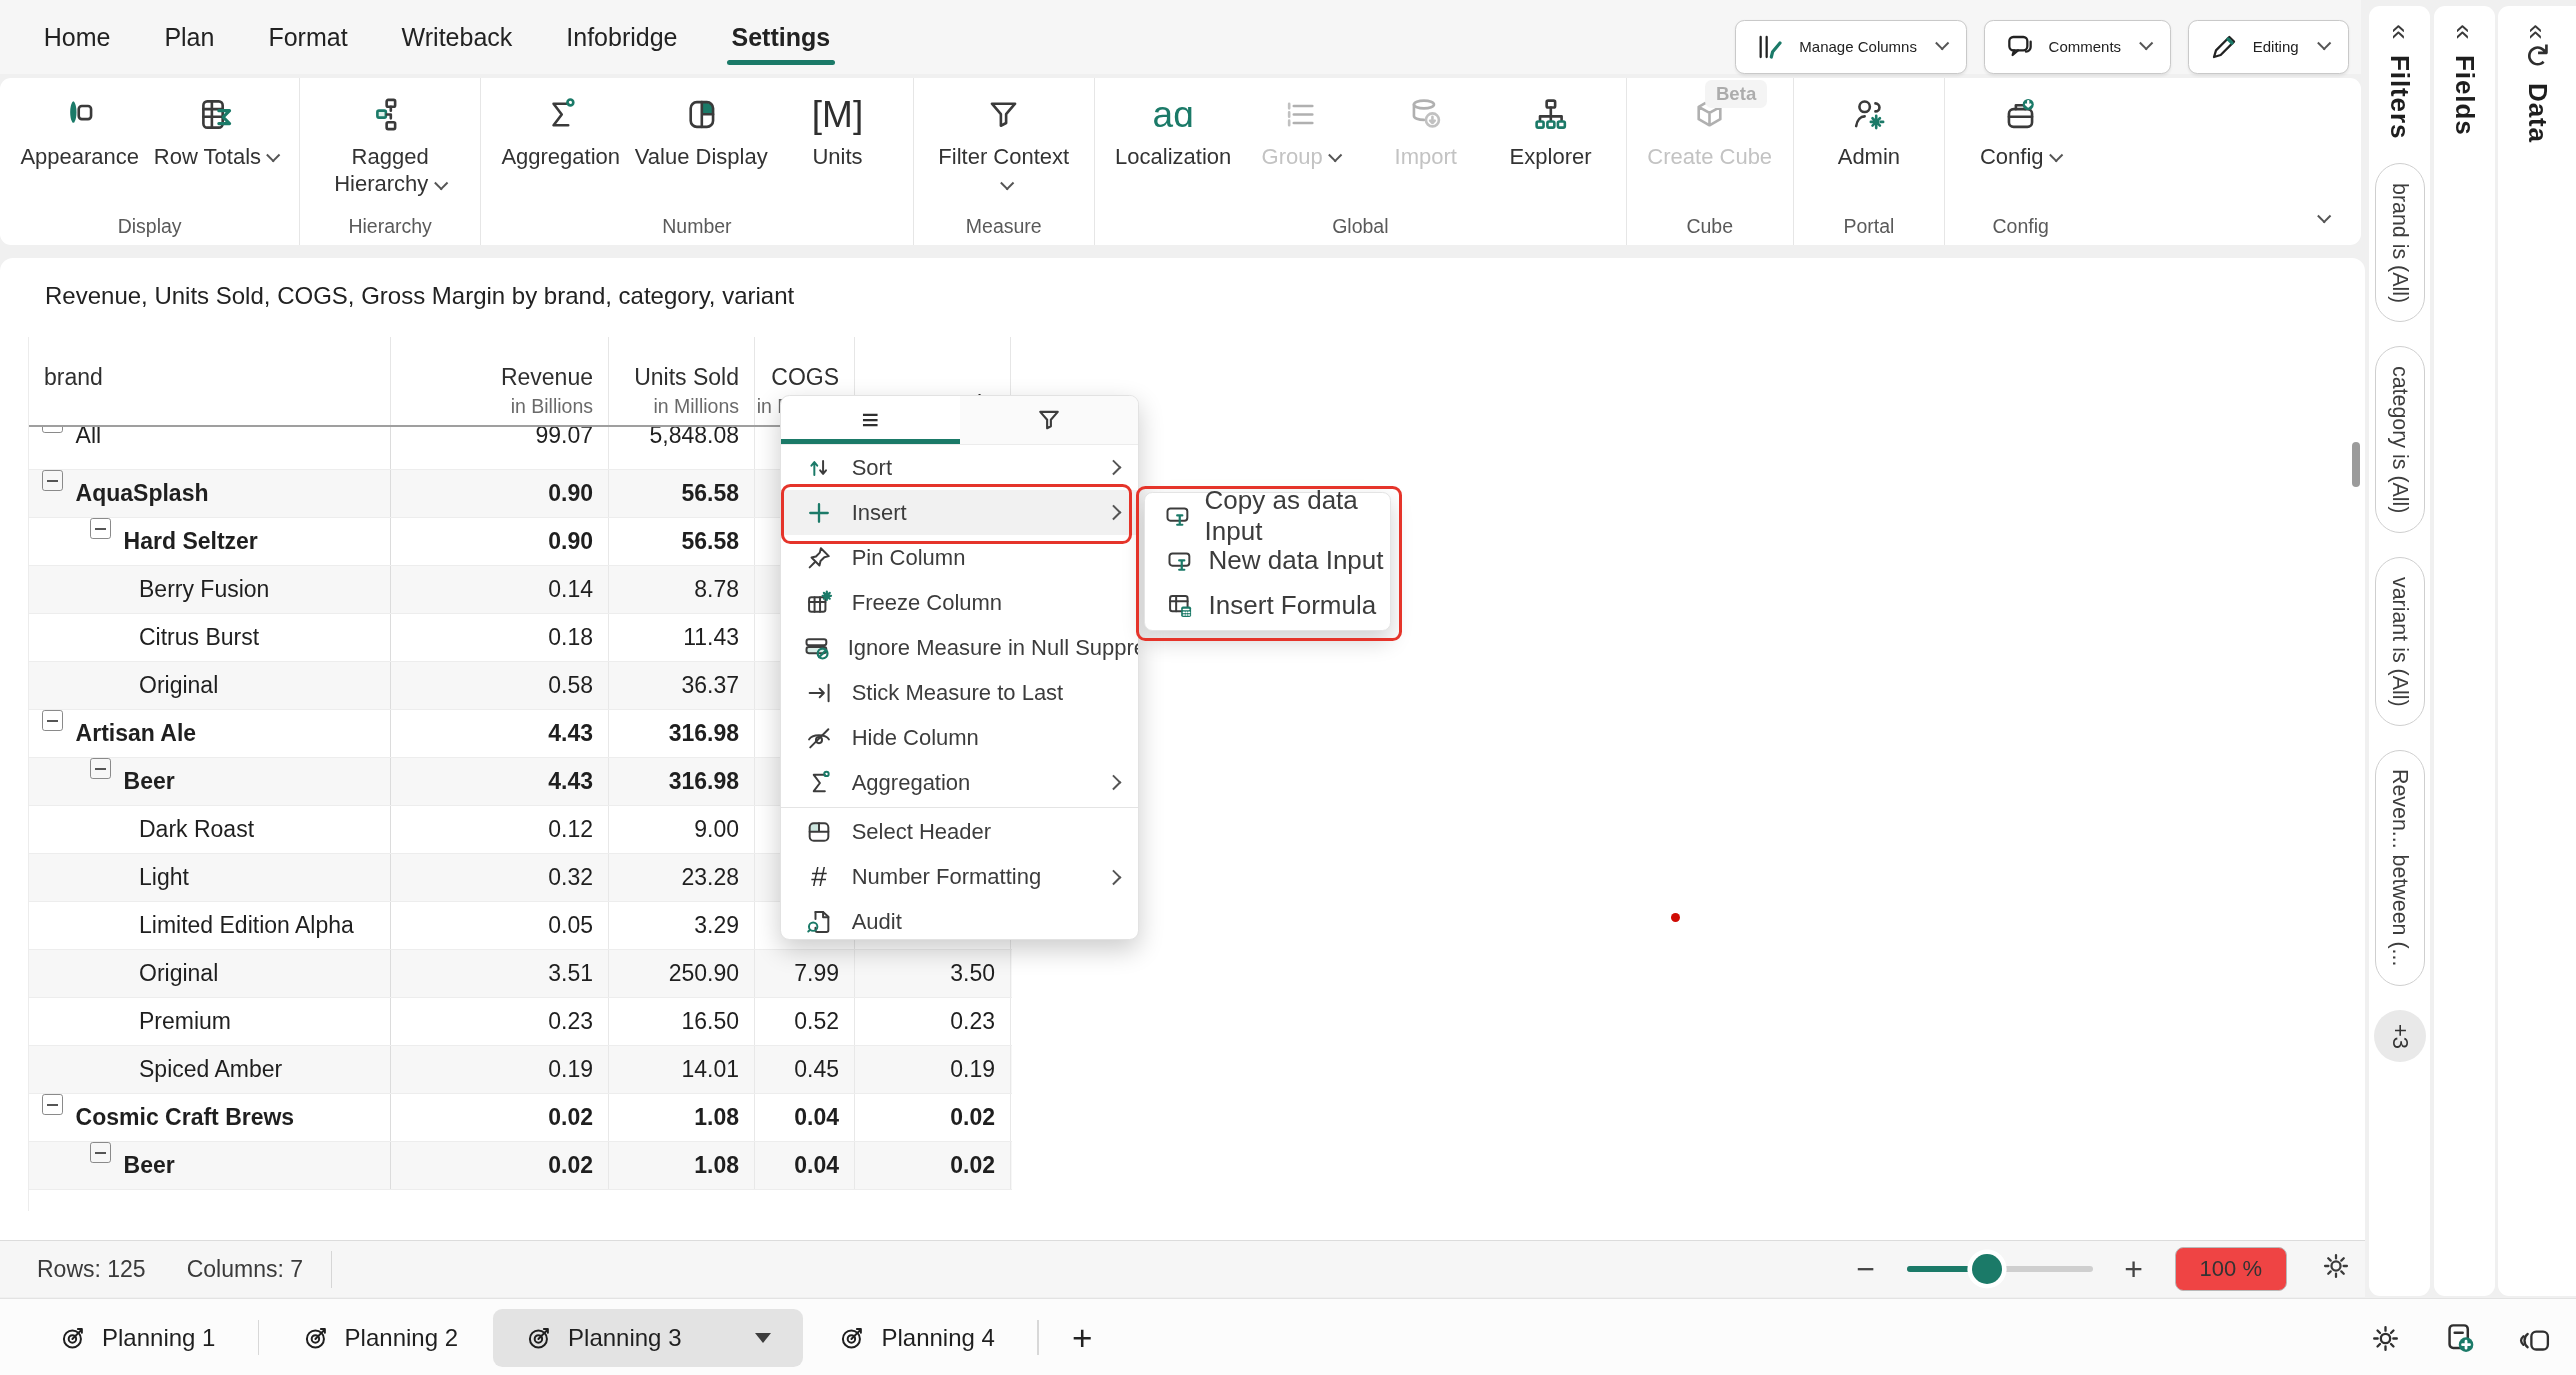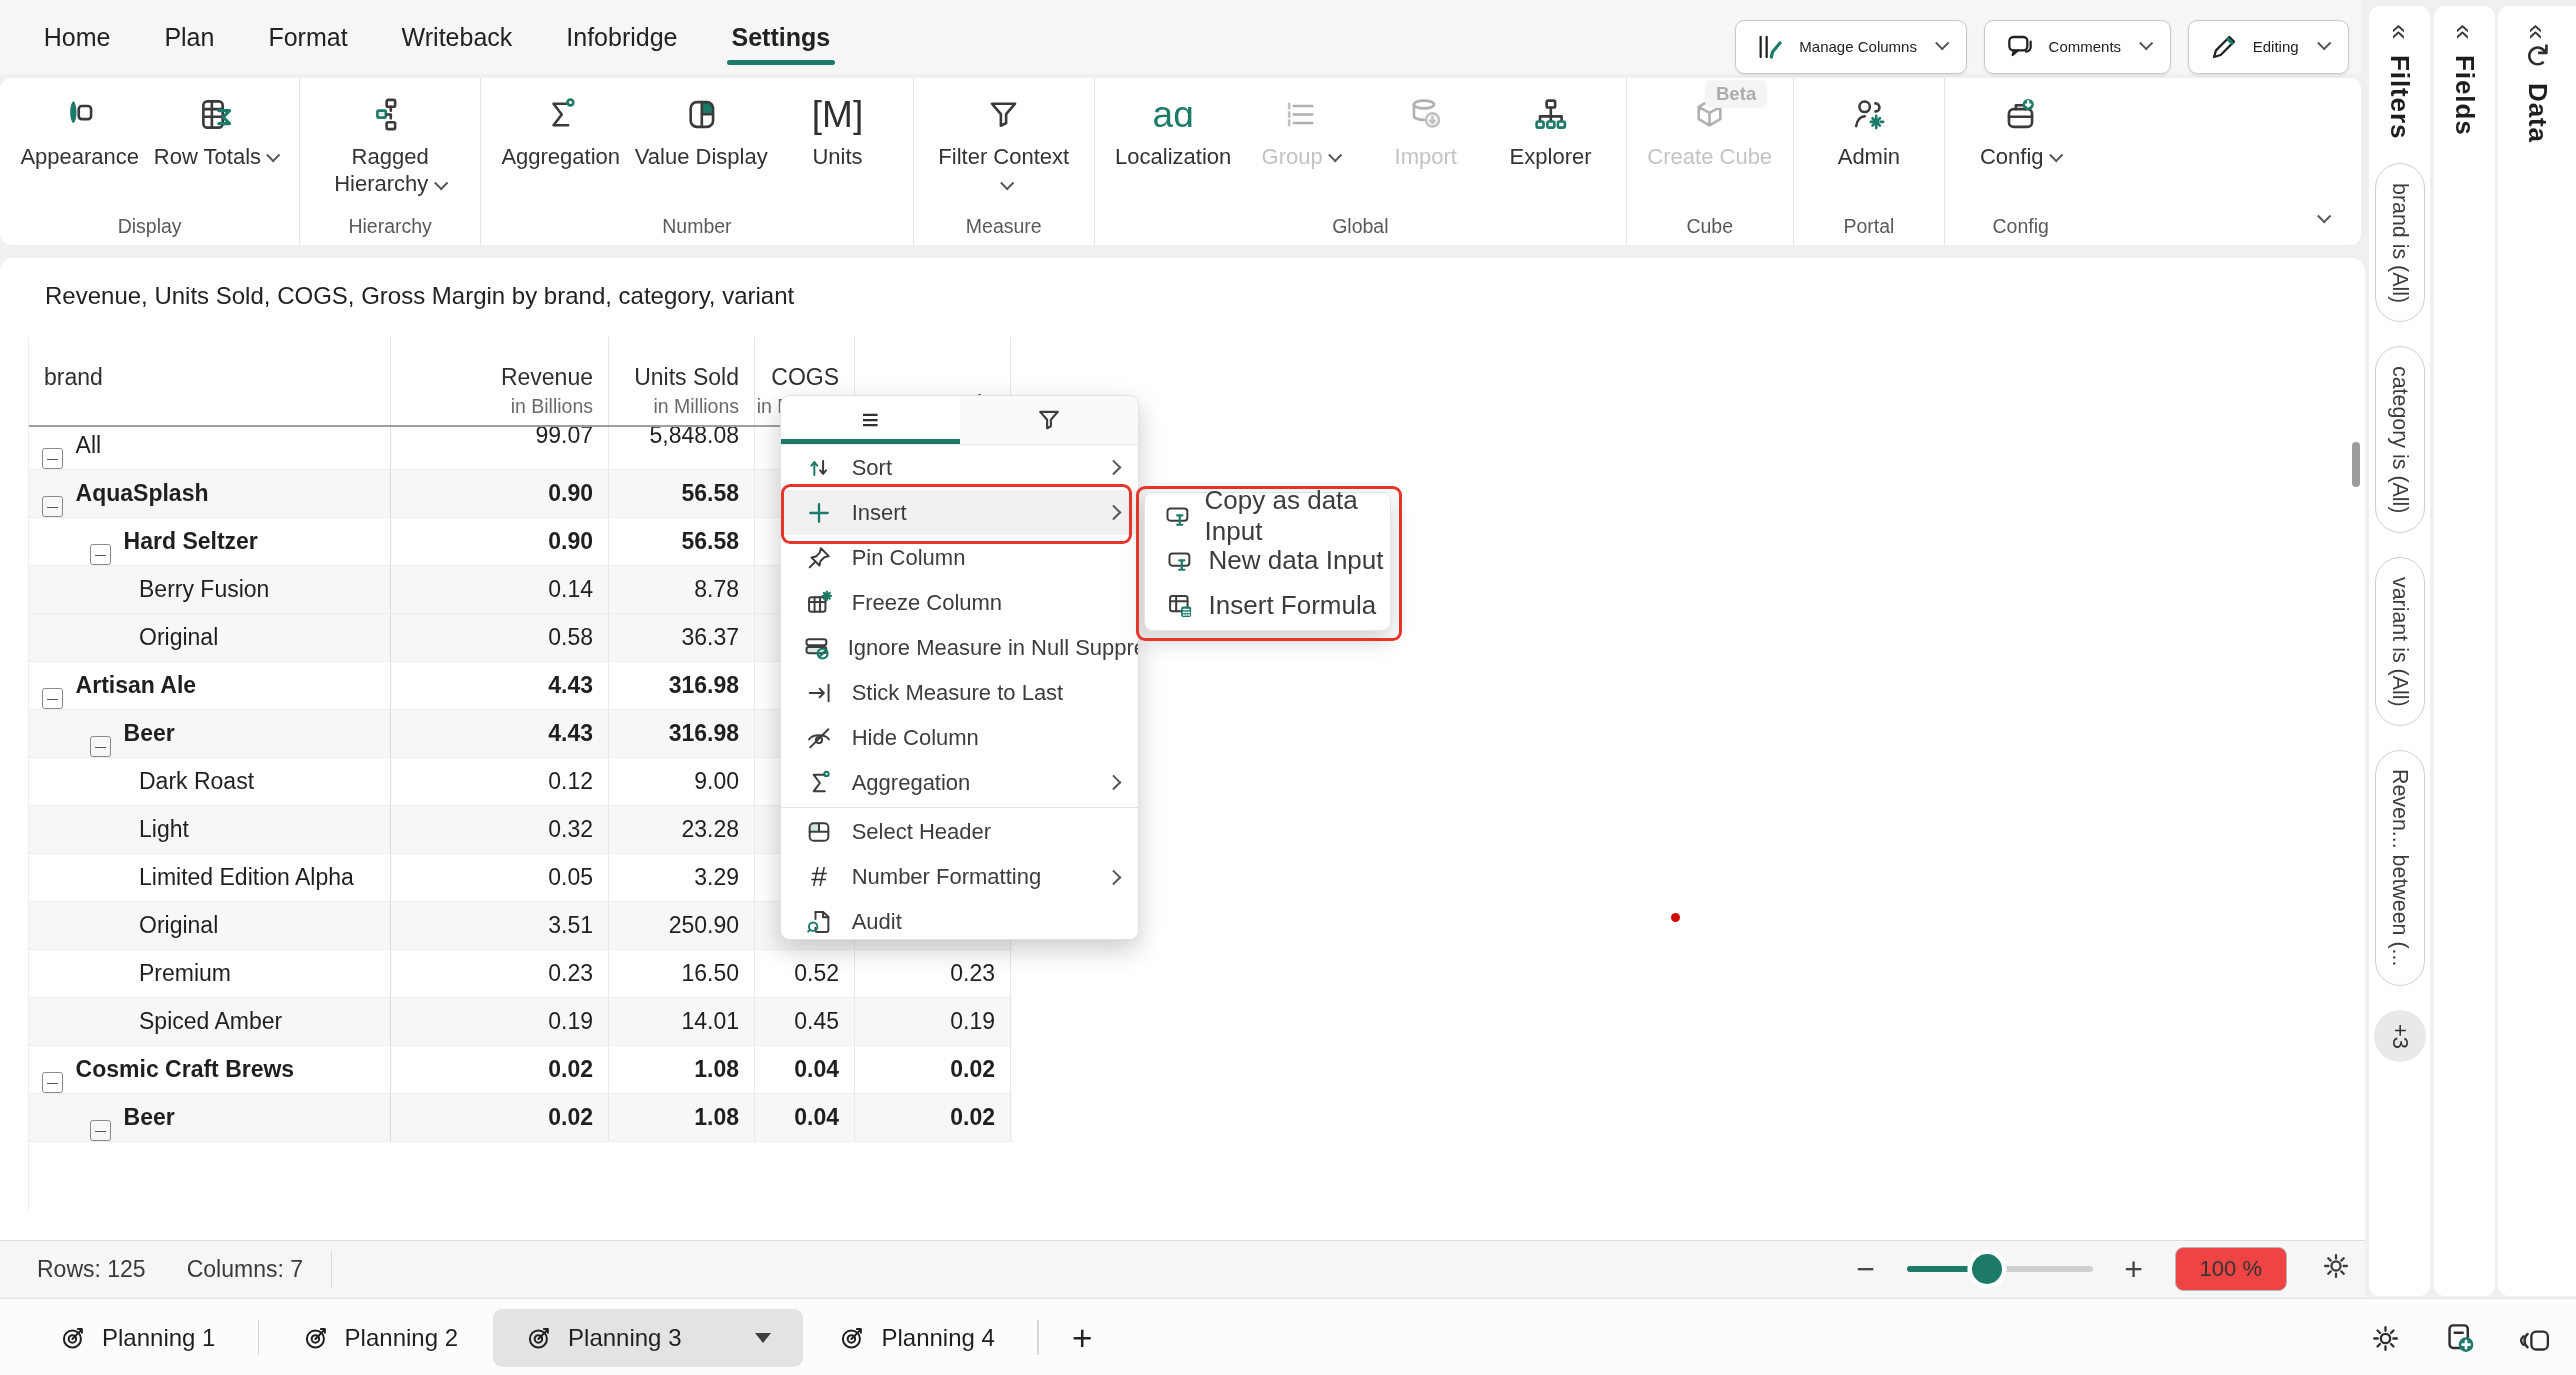--- a/index.html
+++ b/index.html
@@ -53,21 +53,21 @@
   .th .sub{font-size:19.5px;color:#6a6a6a;margin-top:3.7px;}
   .th.left{justify-content:center;padding-left:15px;}
   .th.right{text-align:right;padding-right:15px;}
   .trow{display:flex;height:48px;border-bottom:0.9px solid #ededed;box-sizing:border-box;}
   .trow.alt{background:#f7f7f7;}
   .trow.partial{height:43px;overflow:hidden;}
   .trow.partial .cell{margin-top:-15px;}
   .cell{box-sizing:border-box;border-right:0.9px solid #e8e8e8;line-height:47px;font-size:23px;
         white-space:nowrap;overflow:hidden;}
   .cell.num{text-align:right;padding-right:15px;color:#1f1f1f;}
-  .cell.brand{display:flex;align-items:flex-end;gap:13px;color:#1f1f1f;border-right:0.9px solid #dcdcdc;}
+  .cell.brand{display:flex;align-items:flex-start;gap:13px;color:#1f1f1f;border-right:0.9px solid #dcdcdc;}
   .trow.bold .cell{font-weight:700;}
   .cbox{flex:0 0 auto;width:18.6px;height:18.6px;border:1.4px solid #8a8a8a;border-radius:2.8px;position:relative;}
   .cbox::after{content:"";position:absolute;left:3.7px;right:3.7px;top:50%;height:1.5px;background:#555;}
   .scroll-thumb{position:absolute;left:2352px;top:442px;width:8.4px;height:45px;border-radius:4.6px;background:#9b9b9b;}
   .red-dot{position:absolute;left:1671px;top:913px;width:9.3px;height:9.3px;border-radius:50%;background:#cf0b04;}
   
   .cmenu{position:absolute;left:780px;top:395px;width:357px;height:543px;background:#fff;
          border:0.9px solid #e2e2e2;border-radius:9.3px;box-shadow:0 9.3px 26px rgba(0,0,0,.2);
          z-index:5;overflow:hidden;}
   .cm-tabs{display:flex;height:48px;border-bottom:0.9px solid #ececec;}
@@ -401,20 +401,29 @@
         </div>
         <div class="trow alt">
           <div class="cell brand" style="width: 362px; padding-left: 110px;">
             <span>Berry Fusion</span>
           </div>
           <div class="cell num" style="width: 218px;">0.14</div>
           <div class="cell num" style="width: 146px;">8.78</div>
           <div class="cell num" style="width: 100px;"></div>
           <div class="cell num" style="width: 156px;"></div>
         </div>
+        <div class="trow">
+          <div class="cell brand" style="width: 362px; padding-left: 110px;">
+            <span>Citrus Burst</span>
+          </div>
+          <div class="cell num" style="width: 218px;">0.18</div>
+          <div class="cell num" style="width: 146px;">11.43</div>
+          <div class="cell num" style="width: 100px;"></div>
+          <div class="cell num" style="width: 156px;"></div>
+        </div>
         <div class="trow alt">
           <div class="cell brand" style="width: 362px; padding-left: 110px;">
             <span>Original</span>
           </div>
           <div class="cell num" style="width: 218px;">0.58</div>
           <div class="cell num" style="width: 146px;">36.37</div>
           <div class="cell num" style="width: 100px;"></div>
           <div class="cell num" style="width: 156px;"></div>
         </div>
         <div class="trow bold">

